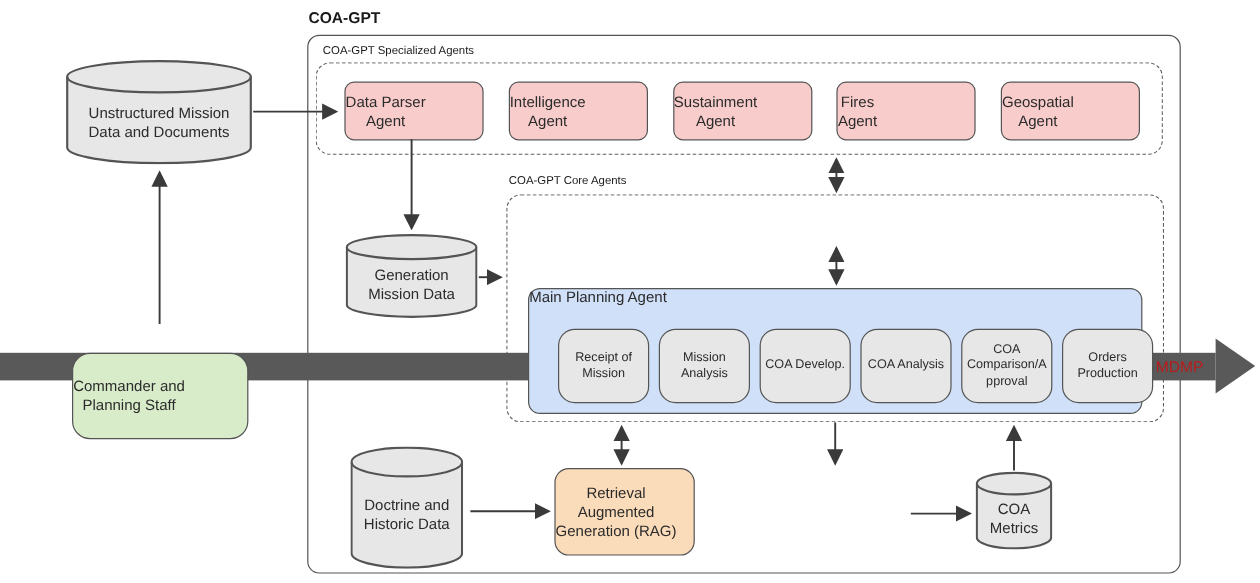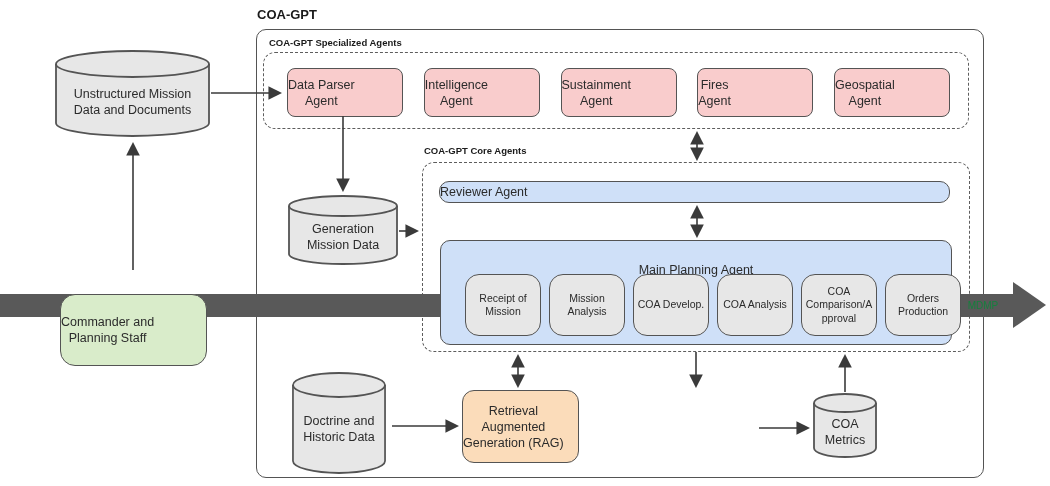--- a/index.html
+++ b/index.html
@@ -7,50 +7,50 @@
     position:relative;width:1050px;height:486px;overflow:hidden;
     font-family:"Liberation Sans", sans-serif;color:#2b2b2b;background:#ffffff;
   }
   .abs{position:absolute;box-sizing:border-box;}
   .lbl{white-space:pre-line;text-align:center;line-height:1.28;}
 
   
   .title{left:257px;top:7px;font-size:13px;font-weight:bold;color:#1a1a1a;z-index:3;}
   .outer-box{left:256px;top:29px;width:728px;height:449px;border:1.6px solid var(--border,#545454);
              border-radius:10px;background:#ffffff;z-index:0;}
-  .group-label{font-size:9.5px;font-weight:bold;color:#1a1a1a;z-index:3;}
+  .group-label{font-size:9.5px;font-weight:normal;color:#1a1a1a;z-index:3;}
   .spec-label{left:269px;top:37px;}
   .core-label{left:424px;top:145px;}
   .dashed{border:1.6px dashed #5d5d5d;border-radius:12px;z-index:1;}
   .spec-box{left:263px;top:52px;width:706px;height:77px;}
   .core-box{left:422px;top:162px;width:548px;height:190px;}
 
   
   .mdmp-bar{left:0;top:294px;width:1013px;height:23px;background:var(--mdmp_bar,#595959);z-index:2;}
   .mdmp-head{left:1013px;top:282px;width:0;height:0;z-index:2;
              border-top:23px solid transparent;border-bottom:23px solid transparent;
              border-left:33px solid var(--mdmp_bar,#595959);}
   .mdmp-label{left:956px;top:294px;width:54px;height:23px;display:flex;align-items:center;justify-content:center;
-              color:#15803d;font-size:10px;z-index:3;}
+              color:#b91c1c;font-size:13px;z-index:3;}
 
   
   .node{display:flex;align-items:center;justify-content:flex-start;z-index:3;
         border:1.6px solid var(--border,#545454);font-size:12.5px;color:#2b2b2b;}
   .pink{background:var(--pink,#f9cccc);border-radius:8px;}
   .blue{background:var(--blue,#cfe0f8);}
   .green{background:var(--green,#d9ecca);border-radius:15px;margin-top:24px;}
   .orange{background:var(--orange,#fbdcba);border-radius:12px;}
 
   .spec-row{left:287px;top:68px;width:663px;height:47px;display:flex;justify-content:space-between;z-index:3;}
   .spec-row .node{position:relative;width:114px;height:47px;}
 
   .reviewer{left:439px;top:181px;width:511px;height:22px;border-radius:10px;}
   .main-planning{left:440px;top:240px;width:512px;height:105px;border-radius:10px;
                  border:1.6px solid var(--border,#545454);background:var(--blue,#cfe0f8);z-index:3;}
-  .mp-label{position:absolute;left:0;top:22px;width:100%;text-align:center;font-size:12.5px;}
+  .mp-label{position:absolute;left:0;top:0;width:100%;font-size:12.5px;}
   .mp-steps{position:absolute;left:8px;top:33px;width:496px;height:60px;display:flex;justify-content:space-between;padding-left:16px;}
   .step{position:relative;width:74px;height:60px;display:flex;align-items:center;justify-content:center;
         background:var(--gray,#e6e6e6);border:1.6px solid var(--border,#545454);border-radius:14px;
         font-size:10.5px;}
 
   .commander{left:60px;top:270px;width:147px;height:72px;}
   .simulator{left:638px;top:390px;width:119px;height:72px;}
   .rag{left:462px;top:390px;width:117px;height:73px;}
 
   
@@ -101,23 +101,20 @@
     <div class="node pink">
         <span class="lbl">Fires
 Agent</span>
       </div>
     <div class="node pink">
         <span class="lbl">Geospatial
 Agent</span>
       </div>
   </div>
 
-  <div class="abs node blue reviewer">
-    <span class="lbl">Reviewer Agent</span>
-  </div>
 
   <div class="abs main-planning">
     <div class="mp-label">Main Planning Agent</div>
     <div class="mp-steps">
       <div class="step">
           <span class="lbl">Receipt of
 Mission</span>
         </div>
       <div class="step">
           <span class="lbl">Mission

